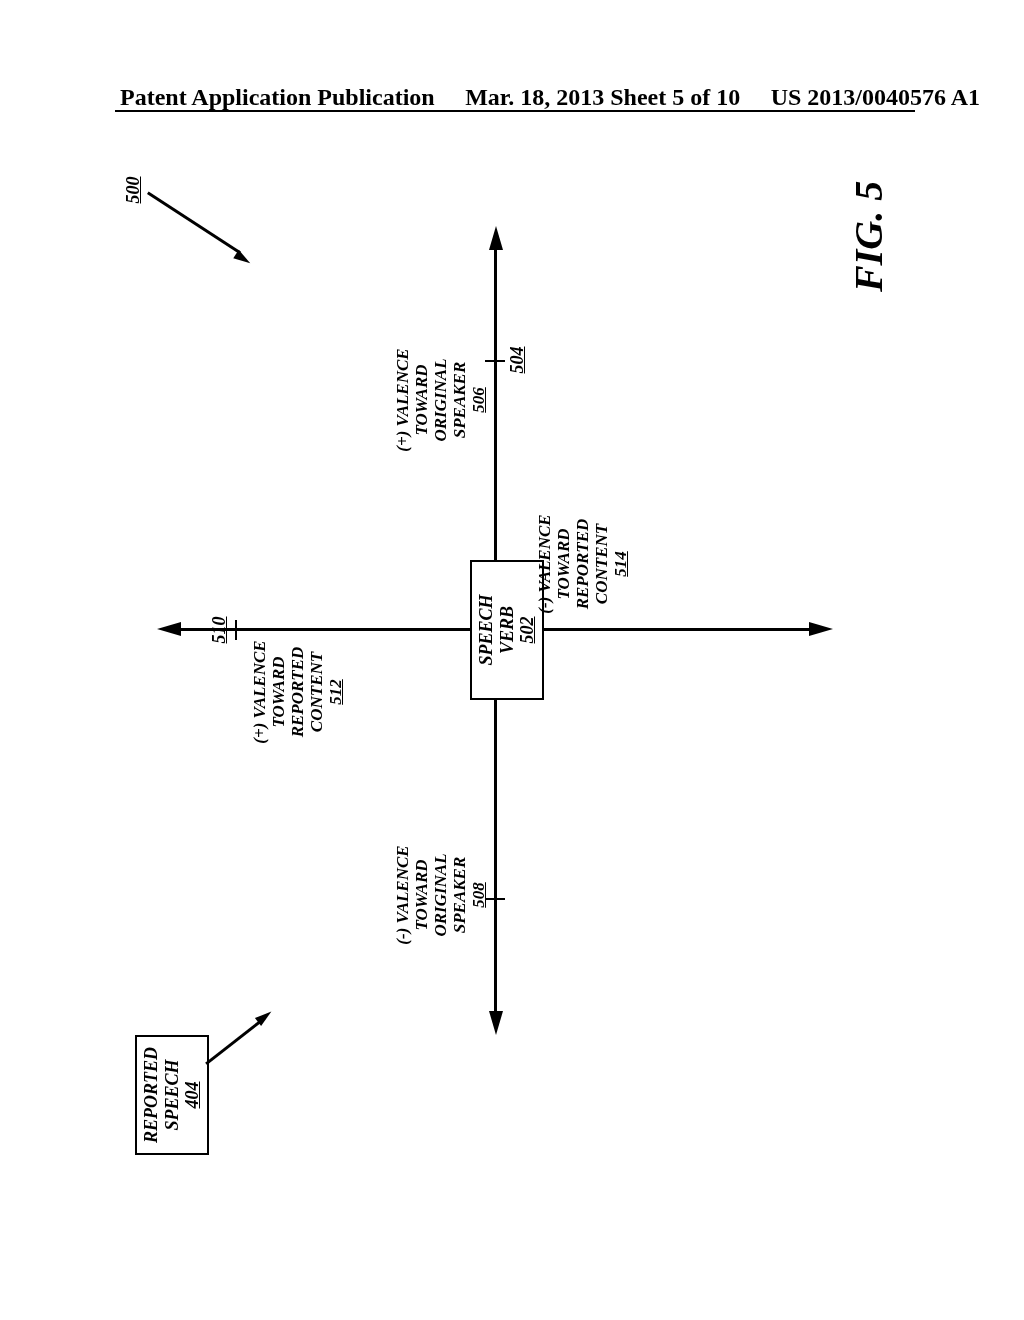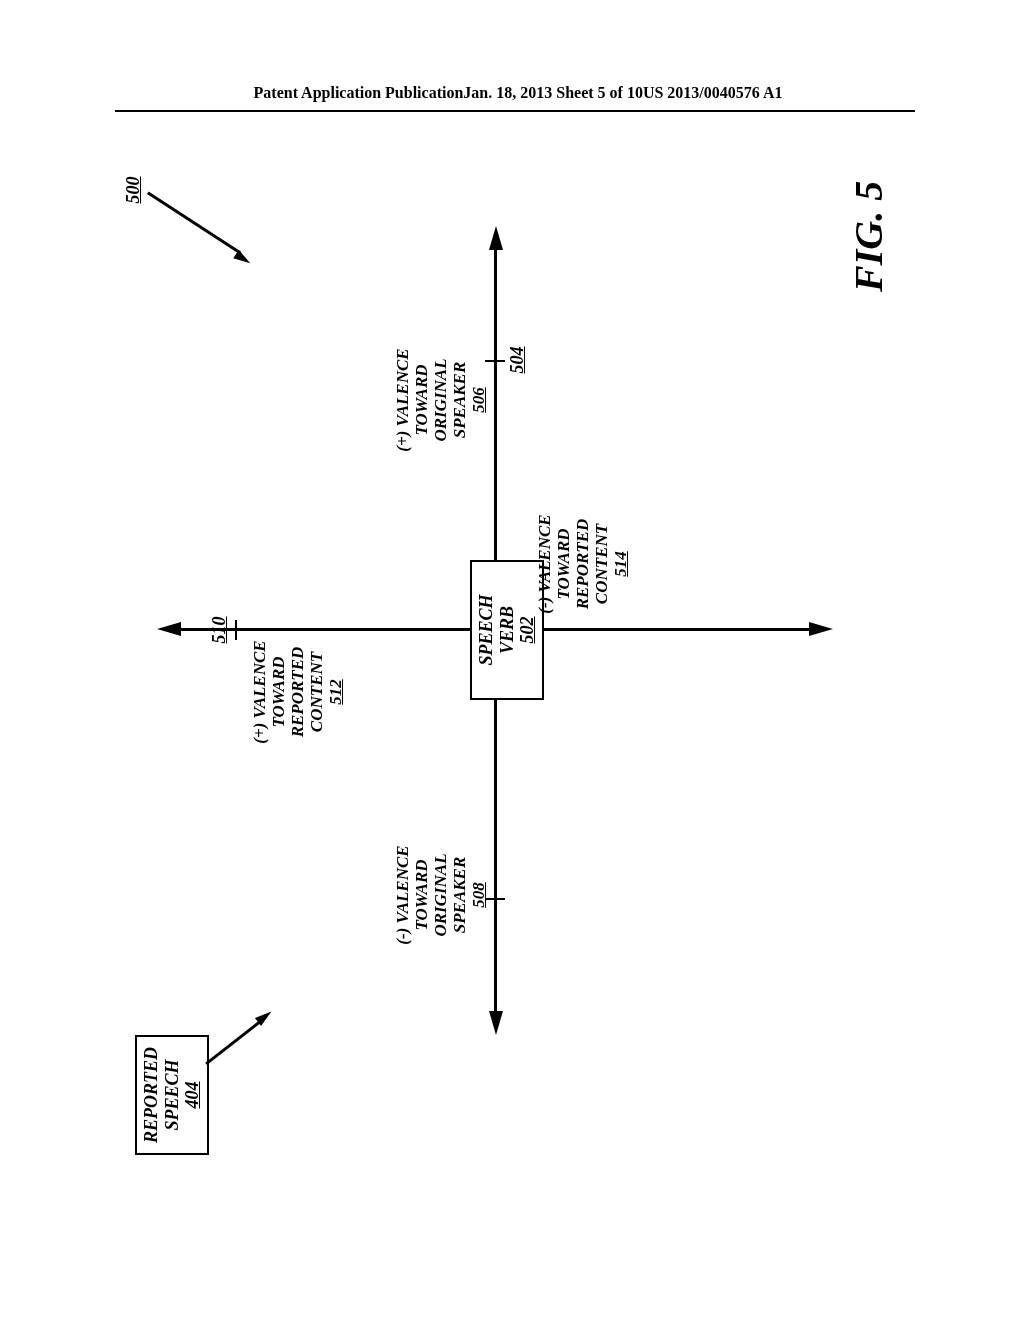--- a/index.html
+++ b/index.html
@@ -13,25 +13,25 @@
     width: 1024px;
     height: 1320px;
     position: relative;
     background: #fff;
   }
   .header {
     position: absolute;
     top: 84px;
     left: 0;
     width: 100%;
-    padding: 0 108px 0 120px;
+    padding: 0 44px 0 120px;
     box-sizing: border-box;
     display: flex;
-    justify-content: center;
-    font-size: 16px;
+    justify-content: space-between;
+    font-size: 24px;
     font-weight: bold;
   }
   .header .hdr-left,
   .header .hdr-center,
   .header .hdr-right {
     white-space: nowrap;
   }
   .rule {
     position: absolute;
     top: 110px;
@@ -157,21 +157,21 @@
   }
 
 </style>
 </head>
 <body>
 
 <div class="page">
 
   <div class="header">
     <span class="hdr-left">Patent Application Publication</span>
-    <span class="hdr-center">Jan. 18, 2013  Sheet 5 of 10</span>
+    <span class="hdr-center">Mar. 18, 2013  Sheet 5 of 10</span>
     <span class="hdr-right">US 2013/0040576 A1</span>
   </div>
   <div class="rule"></div>
 
   <div class="content">
     <div class="rot-wrap">
 
       <div class="axis-line" style="left:195px; top:389px; width:770px; height:3px;"></div>
       <div class="arrowhead ah-right" style="left:960px; top:383.5px;"></div>
       <div class="arrowhead ah-left" style="left:175px; top:383.5px;"></div>

